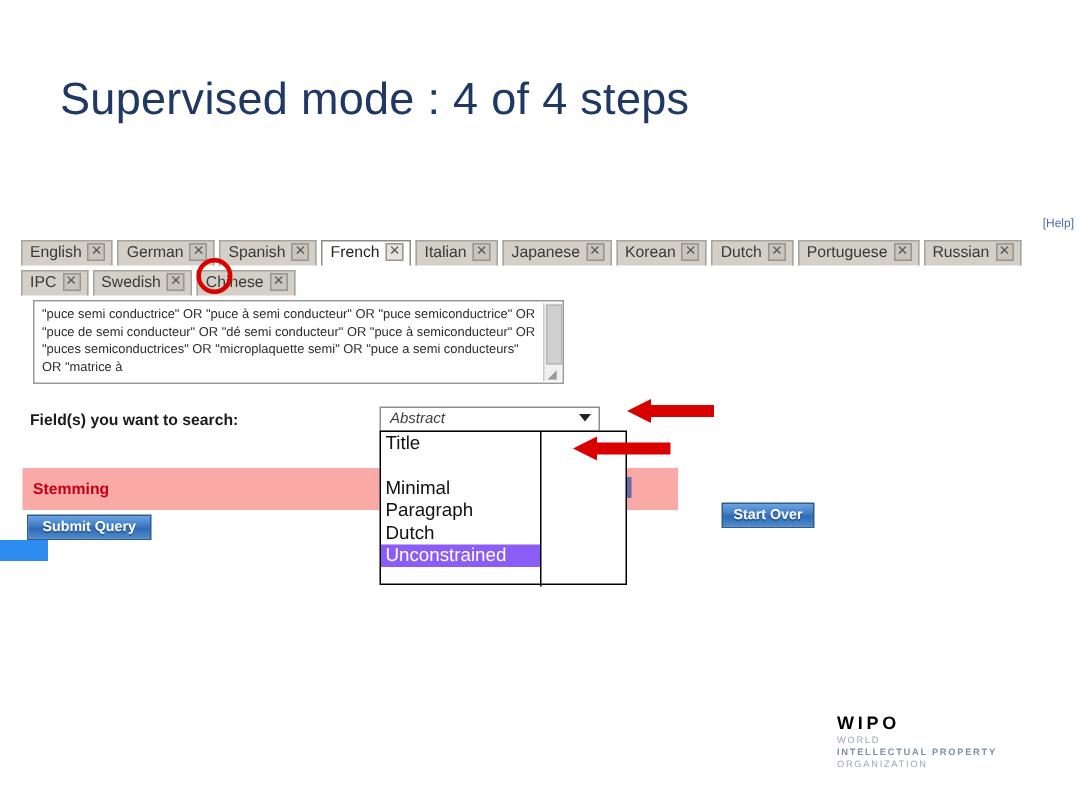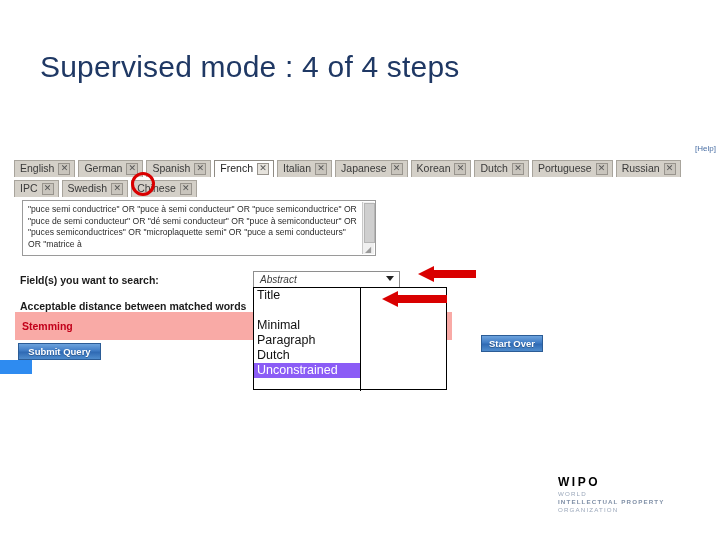--- a/index.html
+++ b/index.html
@@ -236,21 +236,21 @@
     height: 14px;
     background: #2e8bf0;
     z-index: 4;
   }
 
   
   #dropdown-list {
     position: absolute;
     left: 253px;
     top: 147px;
-    width: 194px;
+    width: 165px;
     height: 103px;
     background: #ffffff;
     border: 1px solid #000000;
     z-index: 20;
     box-sizing: border-box;
   }
   #dropdown-inner {
     position: absolute;
     left: 0px;
     top: 0px;
@@ -358,21 +358,20 @@
     <span>"puce semi conductrice" OR "puce à semi conducteur" OR "puce semiconductrice" OR "puce de semi conducteur" OR "dé semi conducteur" OR "puce à semiconducteur" OR "puces semiconductrices" OR "microplaquette semi" OR "puce a semi conducteurs" OR "matrice à</span>
     <div id="query-scrollbar">
       <div id="query-scroll-thumb"></div>
     </div>
     <div id="resize-grip">◢</div>
   </div>
 
   <div id="pink-band"></div>
 
   <div class="form-label" id="label-fields">Field(s) you want to search:</div>
-  <div class="form-label" id="label-distance">Acceptable distance between matched words</div>
   <div class="form-label" id="label-stemming">Stemming</div>
 
   <div id="hidden-blue-chip"></div>
   <div id="hidden-select"></div>
   <div id="hidden-blue-box"></div>
   <div id="hidden-k-text">:k</div>
   <div id="hidden-claims-text">aims</div>
 
   <div id="select-field">
     <span class="sel-value">Abstract</span>

